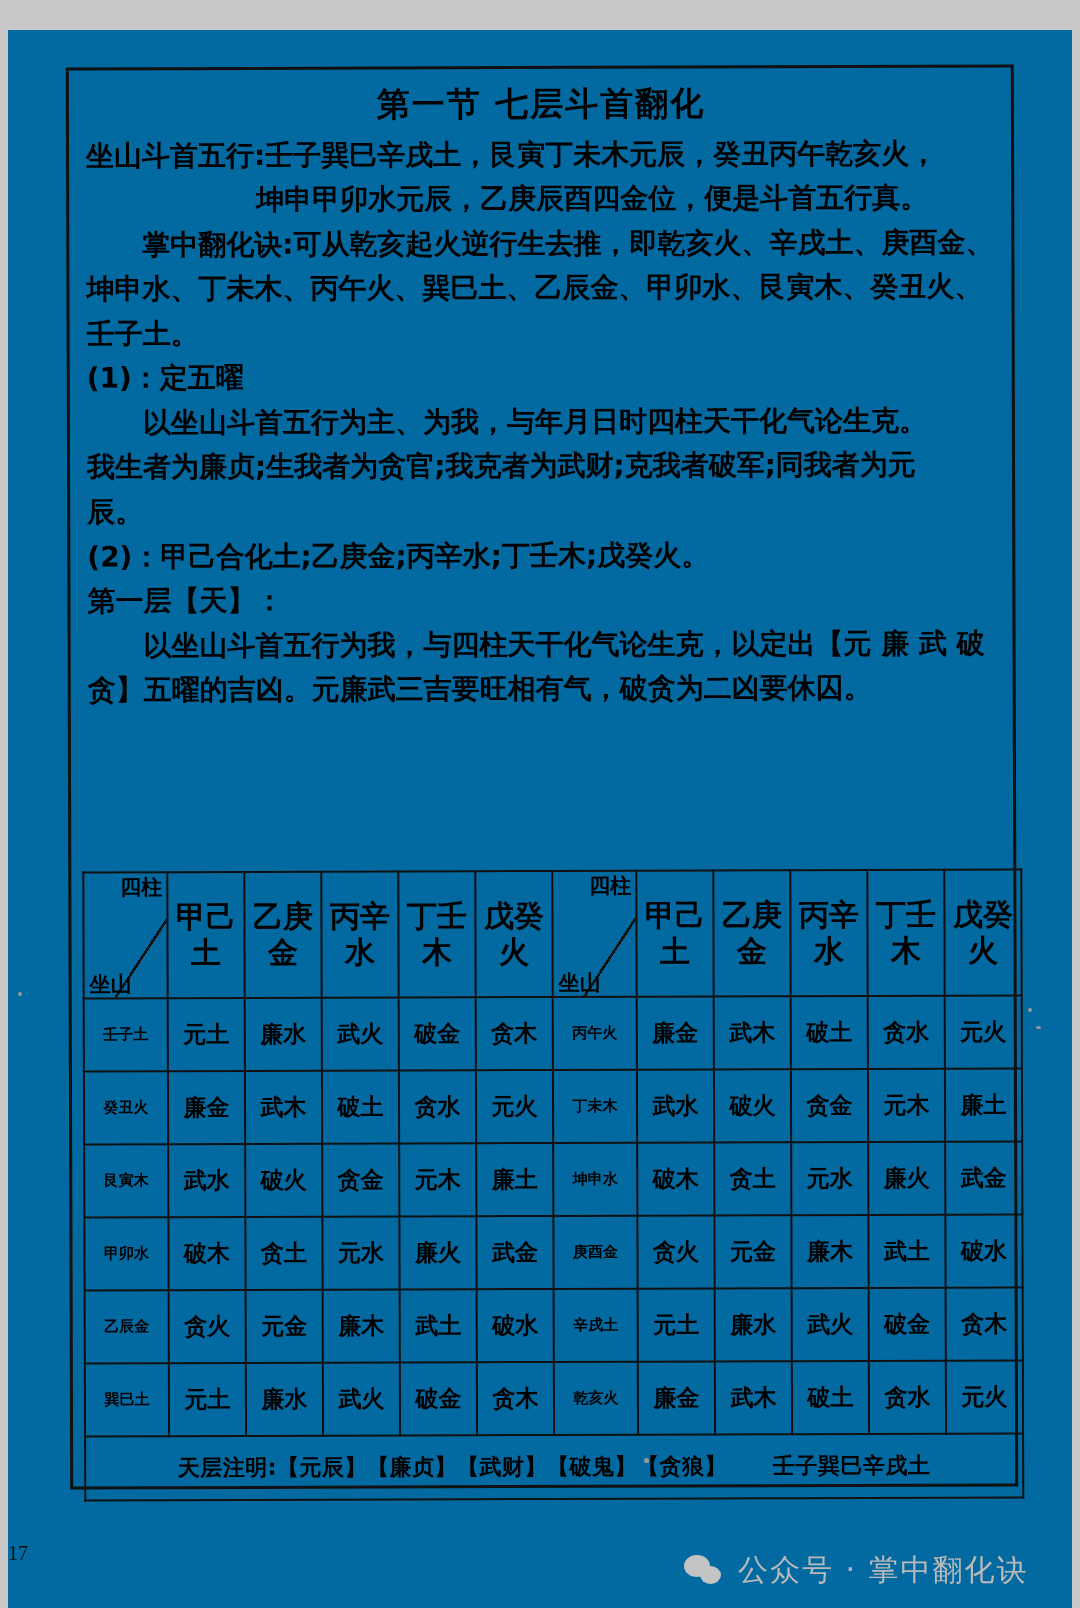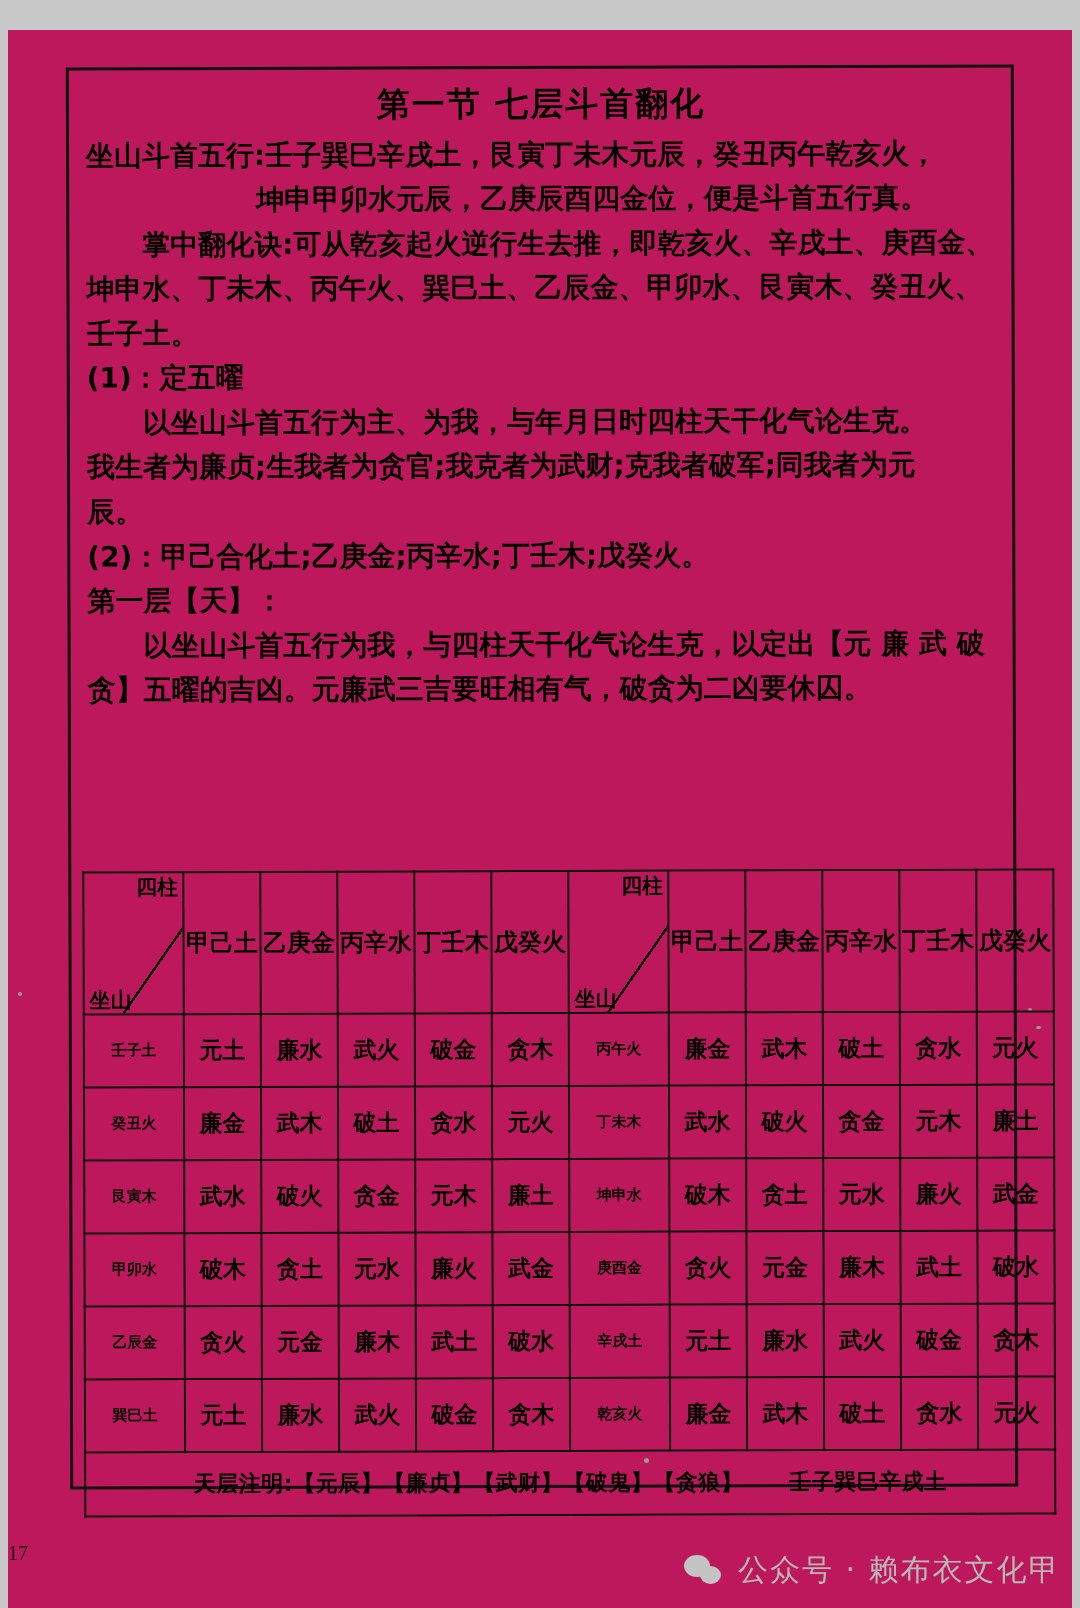--- a/index.html
+++ b/index.html
@@ -15,21 +15,21 @@
     font-family: "DejaVu Sans", "Liberation Sans", sans-serif;
   }
 
   
   #page-sheet {
     position: absolute;
     left: 8px;
     top: 30px;
     width: 1064px;
     height: 1578px;
-    background: #be185d;
+    background: #0369a1;
   }
 
   
   #print-frame {
     position: absolute;
     left: 60px;
     top: 36px;
     width: 948px;
     height: 1422px;
     border: 3px solid #111;
@@ -86,21 +86,21 @@
     font-size: 23px;
     line-height: 1.22;
     padding: 2px 0;
     color: #000;
     font-weight: bold;
   }
   #five-table .corner-cell {
     width: 74px;
     height: 116px;
     position: relative;
-    padding: 12px;
+    padding: 4px;
     overflow: hidden;
   }
   #five-table .corner-cell .slash {
     position: absolute;
     left: 0; top: 0; width: 100%; height: 100%;
     overflow: hidden;
   }
   #five-table .corner-cell .slash::after {
     content: "";
     position: absolute;
@@ -118,21 +118,21 @@
   }
   #five-table .corner-cell .c-bot {
     position: absolute; bottom: 2px; left: 5px;
     font-size: 21px; line-height: 1.05; text-align: center;
   }
   #five-table .row-head {
     width: 74px;
     font-size: 15px;
     line-height: 1.18;
   }
-  #five-table .hd { font-size: 24px; line-height: 1.2; }
+  #five-table .hd { font-size: 30px; line-height: 1.2; }
   #five-table .val-col { width: 75px; }
   #five-table tbody td { height: 67px; }
   #five-table .note-cell {
     height: 54px;
     font-size: 22px;
     text-align: center;
     letter-spacing: 0.5px;
     padding: 4px 0;
   }
   .note-gap { display: inline-block; width: 46px; }
@@ -325,16 +325,16 @@
 
   </div>
 
   <div id="page-number">17</div>
 
   <div id="watermark">
     <span class="wechat-icon">
       <span class="b1"></span>
       <span class="b2"></span>
     </span>
-    <span>公众号 · 赖布衣文化甲</span>
+    <span>公众号 · 掌中翻化诀</span>
   </div>
 
 </div>
 
 </body></html>

